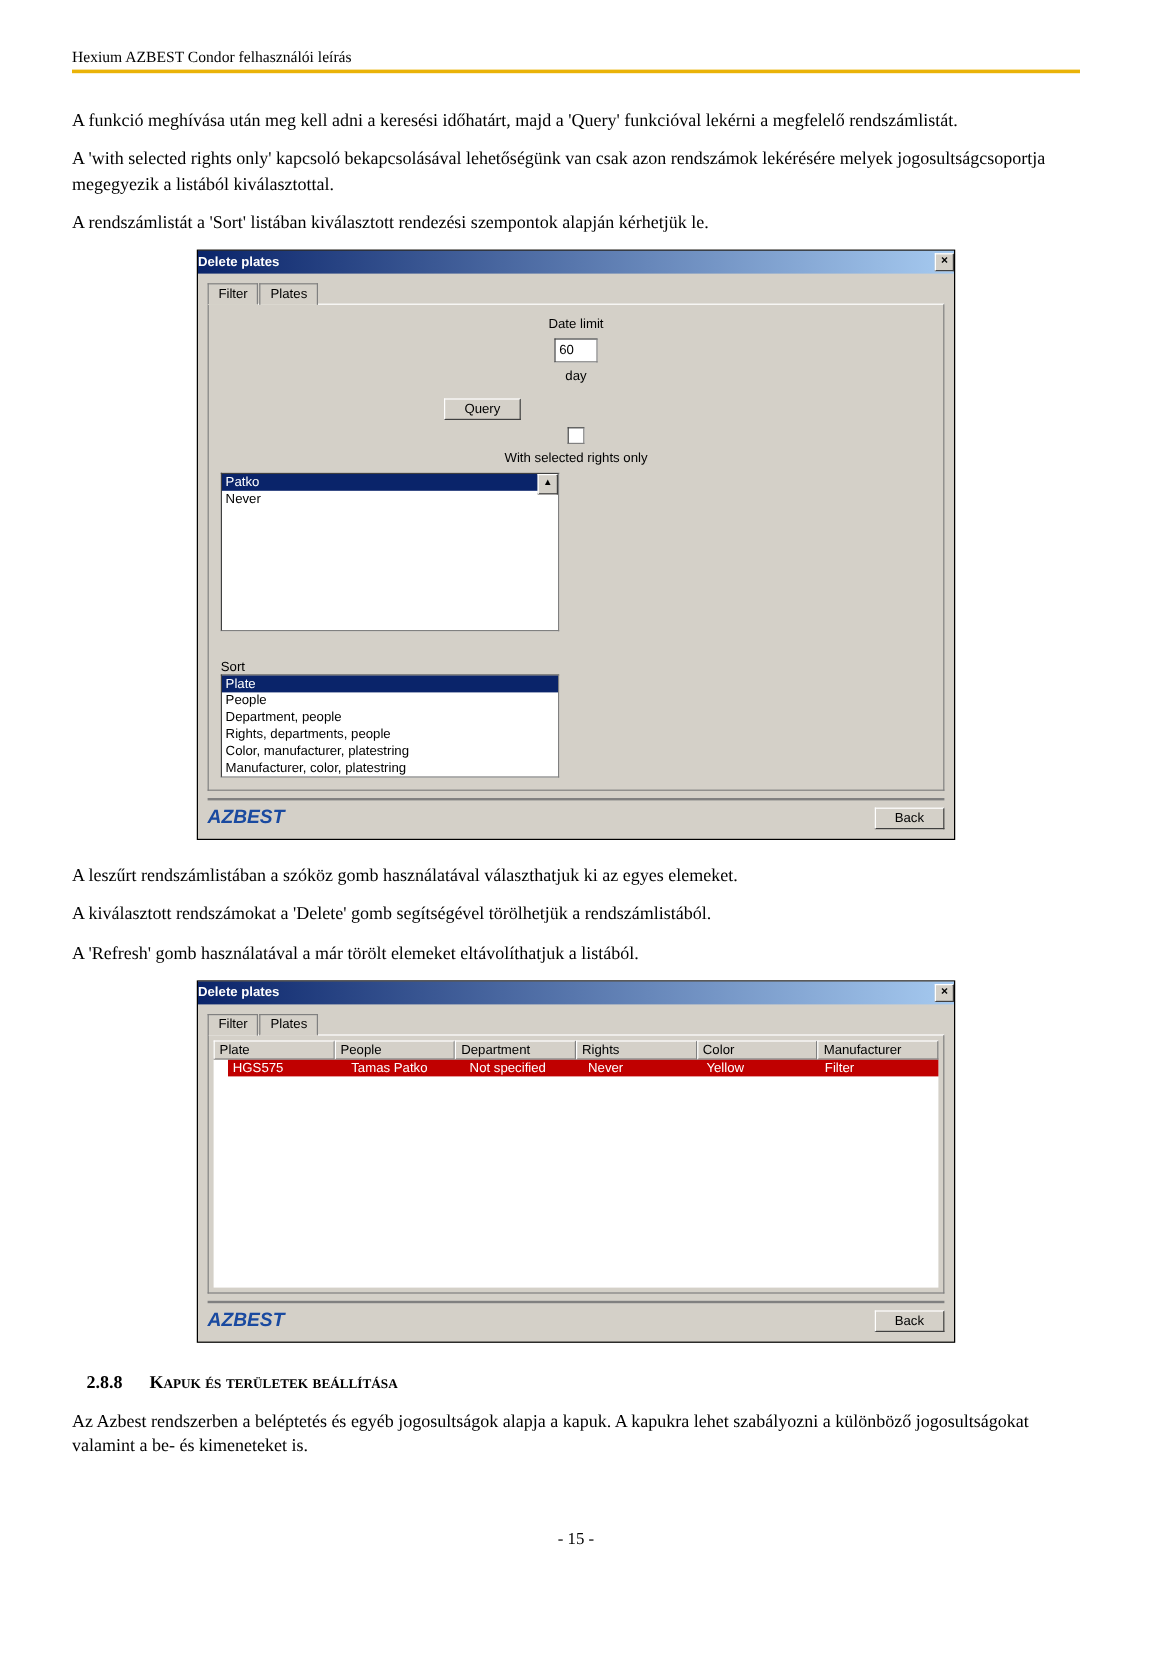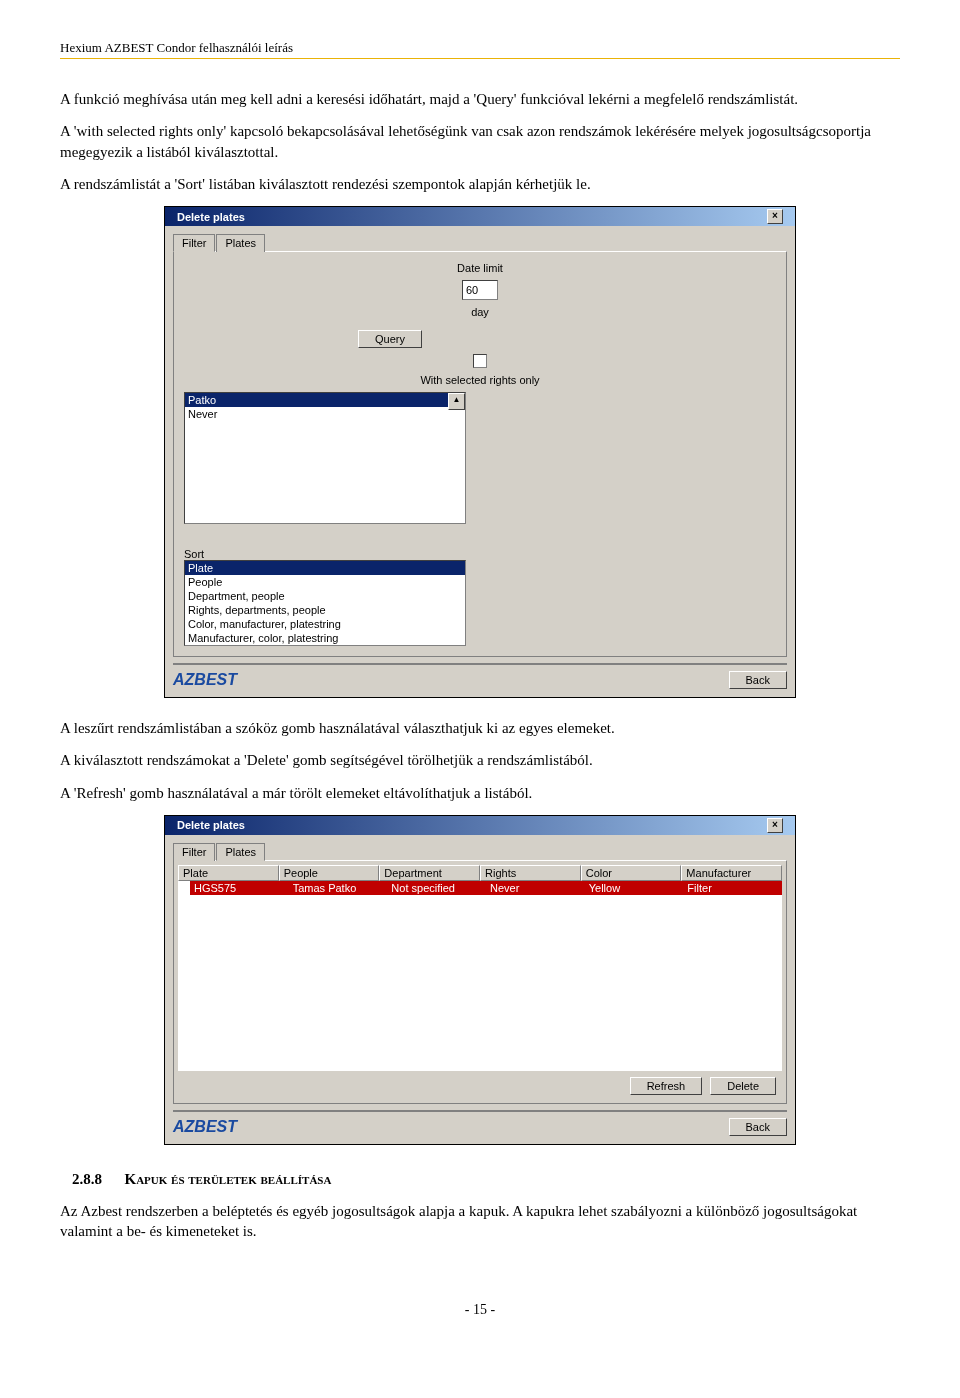--- a/index.html
+++ b/index.html
@@ -7,36 +7,36 @@
     font-size: 15px;
     margin: 0;
     padding: 40px 60px;
     background: #fff;
     color: #000;
     width: 960px;
     box-sizing: border-box;
   }
   .header-line {
     font-size: 13px;
-    border-bottom: 1px solid #eab308;
+    border-bottom: 3px solid #eab308;
     padding-bottom: 2px;
     margin-bottom: 30px;
   }
   p { margin: 4px 0 12px 0; line-height: 1.35; }
   .dialog {
     background: #d4d0c8;
     border: 1px solid #000;
     margin: 12px 0 20px 0;
     font-family: Tahoma, sans-serif;
     font-size: 11px;
   }
   .titlebar {
     background: linear-gradient(to right, #0a246a, #a6caf0);
     color: #fff;
-    padding: 2px 12px;
+    padding: 2px 0;
     display: flex;
     justify-content: space-between;
     align-items: center;
     font-weight: bold;
   }
   .close-btn {
     background: #d4d0c8;
     color: #000;
     width: 14px;
     height: 13px;
@@ -86,20 +86,21 @@
     font-size: 11px;
   }
   .btn {
     background: #d4d0c8;
     border: 1px solid #fff;
     border-right-color: #404040;
     border-bottom-color: #404040;
     padding: 2px 16px;
     font-family: Tahoma, sans-serif;
     font-size: 11px;
+    margin-left: 24px;
   }
   .checkbox {
     width: 12px;
     height: 12px;
     background: #fff;
     border: 1px solid #808080;
     border-top-color: #404040;
     border-left-color: #404040;
     display: inline-block;
   }
@@ -252,24 +253,20 @@
       <div class="tbl-body">
         <div class="tbl-row selected">
           <div class="td">HGS575</div>
           <div class="td">Tamas Patko</div>
           <div class="td">Not specified</div>
           <div class="td">Never</div>
           <div class="td">Yellow</div>
           <div class="td">Filter</div>
         </div>
       </div>
-      <div class="btn-row">
-        <button class="btn">Refresh</button>
-        <button class="btn">Delete</button>
-      </div>
     </div>
     <div class="logo-row">
       <span class="logo">AZBEST</span>
       <button class="btn">Back</button>
     </div>
   </div>
 </div>
 
 <p style="margin-top:24px;margin-left:12px;">
   <span class="section-num">2.8.8</span>

